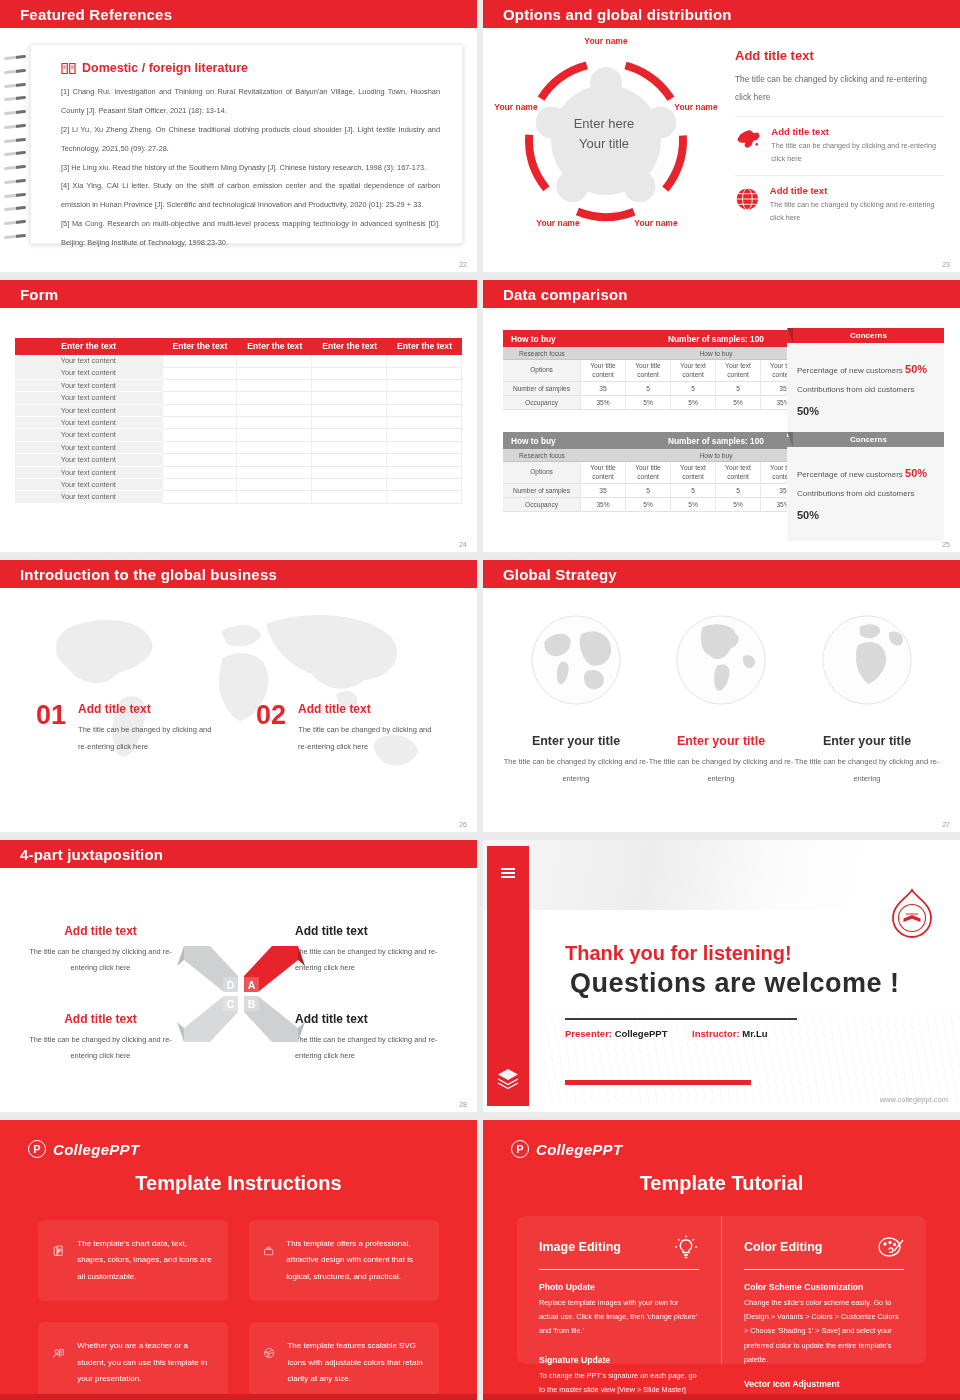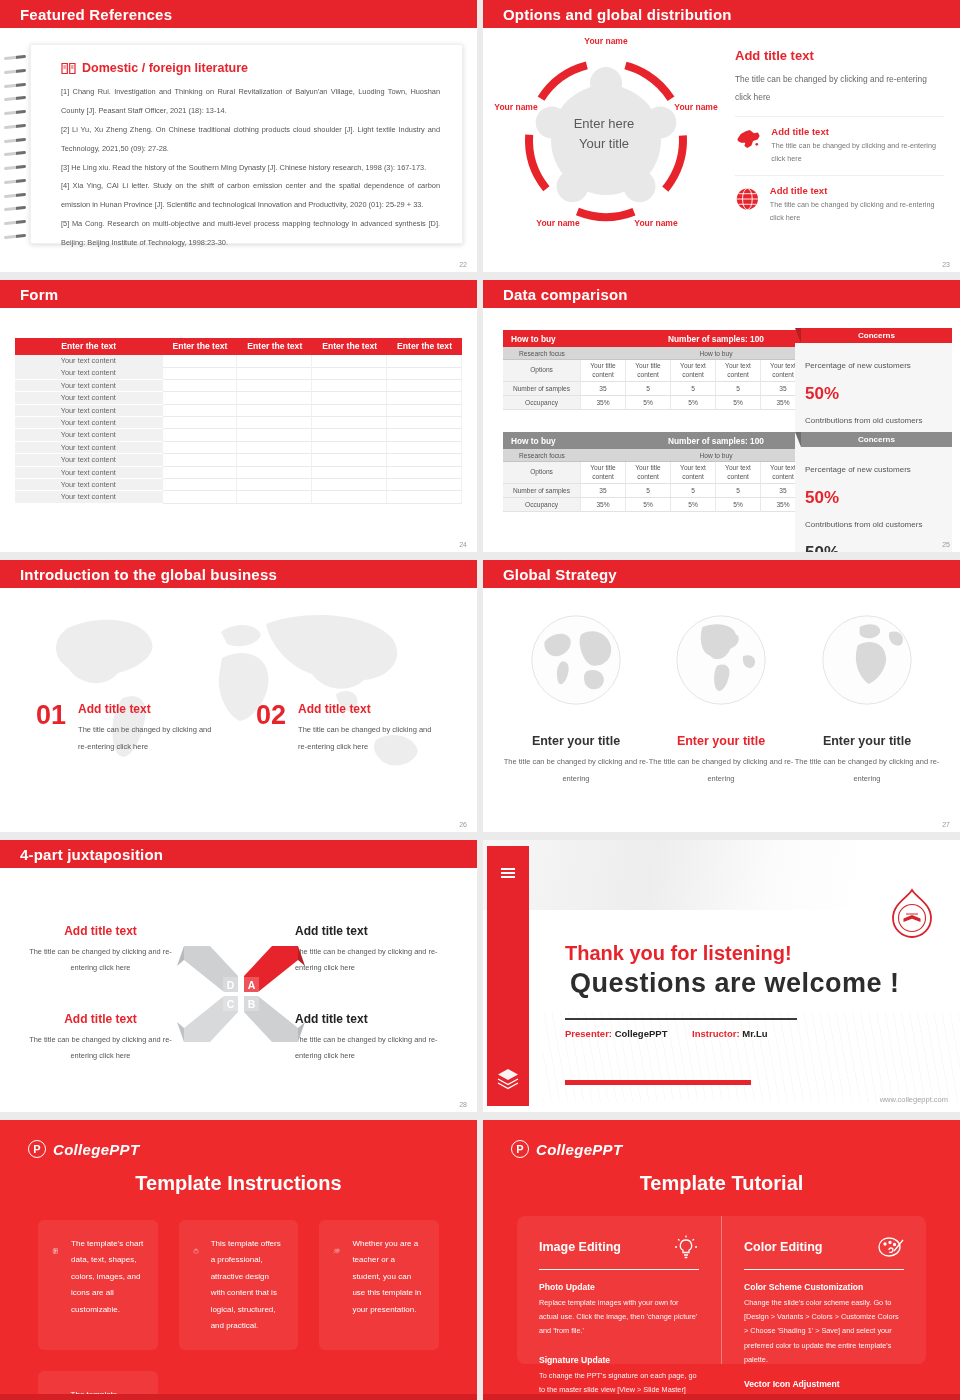--- a/index.html
+++ b/index.html
@@ -45,31 +45,31 @@
   .dc-head { display:grid; grid-template-columns:78px 1fr; height:17px; align-items:center; }
   .dc-head.red { background:#e7242c; } .dc-head.gray { background:#8b8b8b; }
   .dc-head span { color:#fff; font-weight:bold; font-size:8.3px; }
   .dc-head span:first-child { padding-left:8px; } .dc-head span:last-child { text-align:center; }
   .dc-research { display:grid; grid-template-columns:78px 1fr; background:#d6d6d6; height:13px; align-items:center; text-align:center; border-bottom:1px solid #c4c4c4; }
   .dc-row { display:grid; grid-template-columns:78px repeat(6,1fr); }
   .dc-row > div { border-bottom:1px solid #e2e2e2; border-right:1px solid #e9e9e9; display:flex; align-items:center; justify-content:center; text-align:center; background:#fff; }
   .dc-row > .lbl { background:#f3f3f3; }
   .dc-opts > div { height:22px; line-height:1.3; padding:1px; }
   .dc-num > div { height:14px; }
-  .concern { position:absolute; left:312px; width:157px; }
+  .concern { position:absolute; left:304px; width:157px; }
   .cc1 { top:48px; } .cc2 { top:152px; }
   .concern-ribbon { height:15px; color:#fff; font-weight:bold; font-size:8px; text-align:center; line-height:15px; position:relative; margin-left:6px; }
   .concern.redv .concern-ribbon { background:#e7242c; }
   .concern.grayv .concern-ribbon { background:#8b8b8b; }
   .concern-ribbon::before { content:""; position:absolute; left:-6px; top:0; border-top:15px solid rgba(0,0,0,.25); border-left:6px solid transparent; }
   .concern.redv .concern-ribbon::before { border-top-color:#b71d24; }
   .concern.grayv .concern-ribbon::before { border-top-color:#6f6f6f; }
   .concern-body { background:#f6f6f6; padding:14px 10px; min-height:72px; }
   .cline { font-size:8px; color:#555; line-height:2.2; }
-  .cline b { font-size:17px; color:#333; }
+  .cline b { font-size:11px; color:#333; }
   .cline b.red { color:#e7242c; }
 
   
   .mapbg { position:absolute; left:8px; top:38px; }
   .gb-item { position:absolute; display:flex; gap:12px; top:102px;margin-top:40px; }
   .gb-1 { left:36px; } .gb-2 { left:256px; }
   .gb-num { color:#e7242c; font-size:27px; font-weight:bold; line-height:1; }
   .gb-t { color:#e7242c; font-size:12px; font-weight:bold; margin-bottom:6px; }
   .gb-b { color:#555; font-size:7.5px; line-height:2.2; width:142px; }
 
@@ -112,21 +112,21 @@
   .ty-redbar { position:absolute; left:82px; top:240px; width:186px; height:5px; background:#e7242c; }
   .ty-site { position:absolute; right:12px; bottom:8px; font-size:7.5px; color:#a5a5a5; }
 
   
   .panel { position:relative; background:#ee2a2d; overflow:hidden; }
   .panel::after { content:""; position:absolute; left:0; right:0; bottom:0; height:6px; background:#d41f25; }
   .brand { position:absolute; left:28px; top:20px; display:flex; align-items:center; gap:7px; }
   .brand-icon { width:18px; height:18px; border:1.8px solid #fff; border-radius:50%; color:#fff; font-weight:bold; font-size:11px; display:flex; align-items:center; justify-content:center; }
   .brand-name { color:#fff; font-size:15px; font-style:italic; font-weight:bold; letter-spacing:.3px; }
   .panel-title { position:absolute; left:0; right:0; top:52px; text-align:center; color:#fff; font-size:20px; font-weight:bold; }
-  .cards { position:absolute; left:38px; right:38px; top:100px; bottom:42px; display:grid; grid-template-columns:1fr 1fr 1fr; grid-template-rows:1fr 1fr; gap:21px; }
+  .cards { position:absolute; left:38px; right:38px; top:100px; bottom:42px; display:grid; grid-template-columns:1fr 1fr; grid-template-rows:1fr 1fr; gap:21px; }
   .card { background:rgba(255,255,255,.07); border-radius:6px; padding:16px 14px; display:flex; gap:12px; align-items:flex-start; }
   .card p { color:#fff; font-size:8px; line-height:2.05; }
   .bigcard { position:absolute; left:34px; right:34px; top:96px; bottom:36px; background:rgba(255,255,255,.07); border-radius:8px; display:flex; }
   .tut-col { flex:1; padding:18px 22px 10px; }
   .tut-col.first { border-right:1px solid rgba(255,255,255,.35); }
   .tut-head { display:flex; align-items:center; justify-content:space-between; border-bottom:1.6px solid rgba(255,255,255,.95); padding-bottom:9px; margin-bottom:12px; }
   .tut-head .th { color:#fff; font-size:12.5px; font-weight:bold; }
   .tut-st { color:#fff; font-size:8.6px; font-weight:bold; margin:10px 0 4px; }
   .tut-sb { color:rgba(255,255,255,.95); font-size:7.3px; line-height:1.95; }
 </style>

